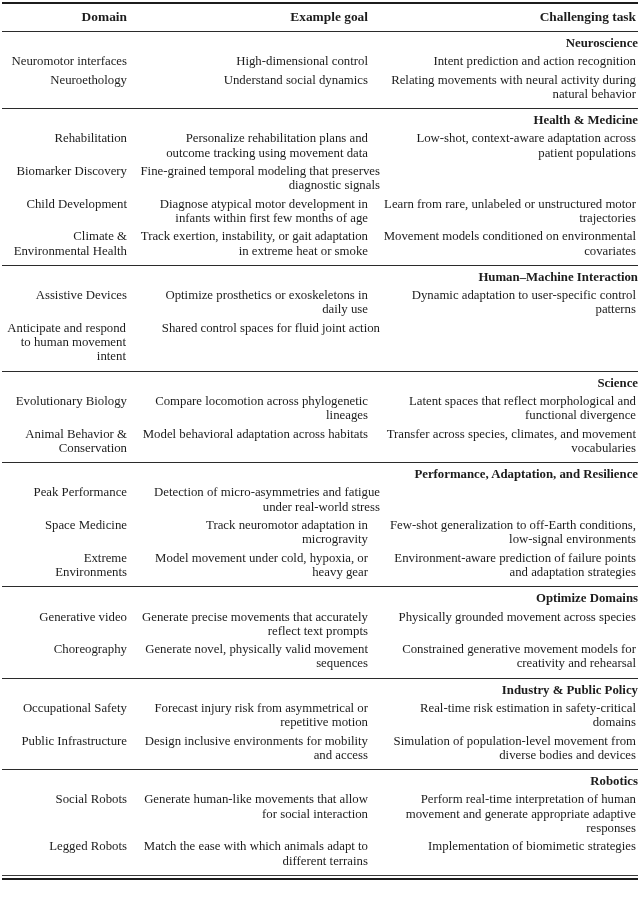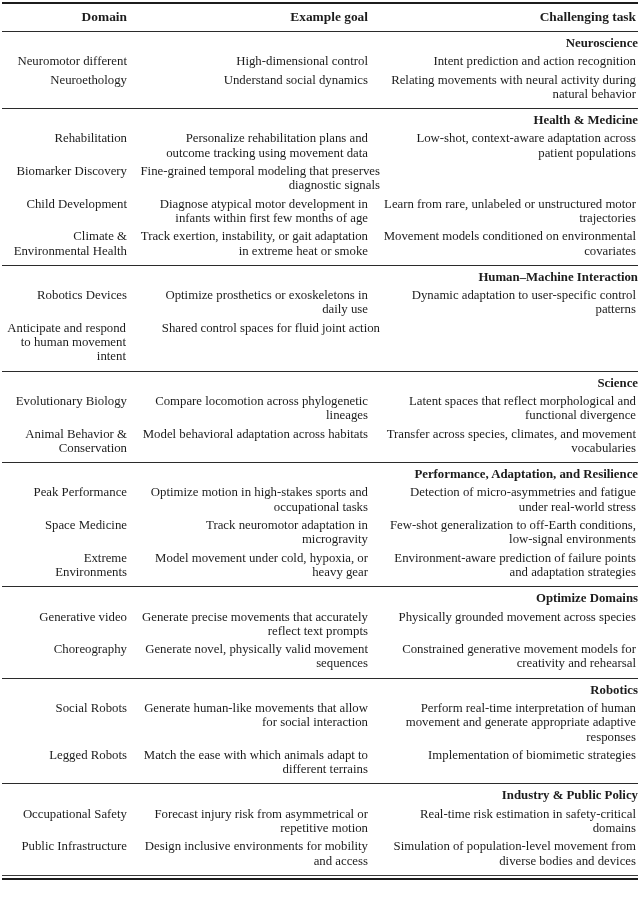--- a/index.html
+++ b/index.html
@@ -80,21 +80,21 @@
   <div class="header-row">
     <div class="th col1">Domain</div>
     <div class="th col2">Example goal</div>
     <div class="th col3">Challenging task</div>
   </div>
   <div class="rule-mid"></div>
   <div id="table-body">
       <div class="section">
         <div class="section-title">Neuroscience</div>
         <div class="row">
-          <div class="cell col1">Neuromotor different</div>
+          <div class="cell col1">Neuromotor interfaces</div>
           <div class="cell col2">High-dimensional control</div>
           <div class="cell col3">Intent prediction and action recognition</div>
         </div>
         <div class="row">
           <div class="cell col1">Neuroethology</div>
           <div class="cell col2">Understand social dynamics</div>
           <div class="cell col3">Relating movements with neural activity during natural behavior</div>
         </div>
       </div>
       <div class="section">
@@ -115,21 +115,21 @@
         </div>
         <div class="row">
           <div class="cell col1">Climate &amp; Environmental Health</div>
           <div class="cell col2">Track exertion, instability, or gait adaptation in extreme heat or smoke</div>
           <div class="cell col3">Movement models conditioned on environmental covariates</div>
         </div>
       </div>
       <div class="section">
         <div class="section-title">Human–Machine Interaction</div>
         <div class="row">
-          <div class="cell col1">Robotics Devices</div>
+          <div class="cell col1">Assistive Devices</div>
           <div class="cell col2">Optimize prosthetics or exoskeletons in daily use</div>
           <div class="cell col3">Dynamic adaptation to user-specific control patterns</div>
         </div>
         <div class="row">
           <div class="cell col2">Anticipate and respond to human movement intent</div>
           <div class="cell col3">Shared control spaces for fluid joint action</div>
         </div>
       </div>
       <div class="section">
         <div class="section-title">Science</div>
@@ -141,21 +141,20 @@
         <div class="row">
           <div class="cell col1">Animal Behavior &amp; Conservation</div>
           <div class="cell col2">Model behavioral adaptation across habitats</div>
           <div class="cell col3">Transfer across species, climates, and movement vocabularies</div>
         </div>
       </div>
       <div class="section">
         <div class="section-title">Performance, Adaptation, and Resilience</div>
         <div class="row">
           <div class="cell col1">Peak Performance</div>
-          <div class="cell col2">Optimize motion in high-stakes sports and occupational tasks</div>
           <div class="cell col3">Detection of micro-asymmetries and fatigue under real-world stress</div>
         </div>
         <div class="row">
           <div class="cell col1">Space Medicine</div>
           <div class="cell col2">Track neuromotor adaptation in microgravity</div>
           <div class="cell col3">Few-shot generalization to off-Earth conditions, low-signal environments</div>
         </div>
         <div class="row">
           <div class="cell col1">Extreme Environments</div>
           <div class="cell col2">Model movement under cold, hypoxia, or heavy gear</div>
@@ -169,40 +168,40 @@
           <div class="cell col2">Generate precise movements that accurately reflect text prompts</div>
           <div class="cell col3">Physically grounded movement across species</div>
         </div>
         <div class="row">
           <div class="cell col1">Choreography</div>
           <div class="cell col2">Generate novel, physically valid movement sequences</div>
           <div class="cell col3">Constrained generative movement models for creativity and rehearsal</div>
         </div>
       </div>
       <div class="section">
+        <div class="section-title">Industry &amp; Public Policy</div>
+        <div class="row">
+          <div class="cell col1">Occupational Safety</div>
+          <div class="cell col2">Forecast injury risk from asymmetrical or repetitive motion</div>
+          <div class="cell col3">Real-time risk estimation in safety-critical domains</div>
+        </div>
+        <div class="row">
+          <div class="cell col1">Public Infrastructure</div>
+          <div class="cell col2">Design inclusive environments for mobility and access</div>
+          <div class="cell col3">Simulation of population-level movement from diverse bodies and devices</div>
+        </div>
+      </div>
+      <div class="section">
         <div class="section-title">Robotics</div>
         <div class="row">
           <div class="cell col1">Social Robots</div>
           <div class="cell col2">Generate human-like movements that allow for social interaction</div>
           <div class="cell col3">Perform real-time interpretation of human movement and generate appropriate adaptive responses</div>
         </div>
         <div class="row">
           <div class="cell col1">Legged Robots</div>
           <div class="cell col2">Match the ease with which animals adapt to different terrains</div>
           <div class="cell col3">Implementation of biomimetic strategies</div>
-        </div>
-      </div>
-      <div class="section">
-        <div class="section-title">Industry &amp; Public Policy</div>
-        <div class="row">
-          <div class="cell col1">Occupational Safety</div>
-          <div class="cell col2">Forecast injury risk from asymmetrical or repetitive motion</div>
-          <div class="cell col3">Real-time risk estimation in safety-critical domains</div>
-        </div>
-        <div class="row">
-          <div class="cell col1">Public Infrastructure</div>
-          <div class="cell col2">Design inclusive environments for mobility and access</div>
-          <div class="cell col3">Simulation of population-level movement from diverse bodies and devices</div>
         </div>
       </div>
     </div>
   <div class="rule-bottom"></div>
 </div>
 
 </body></html>

